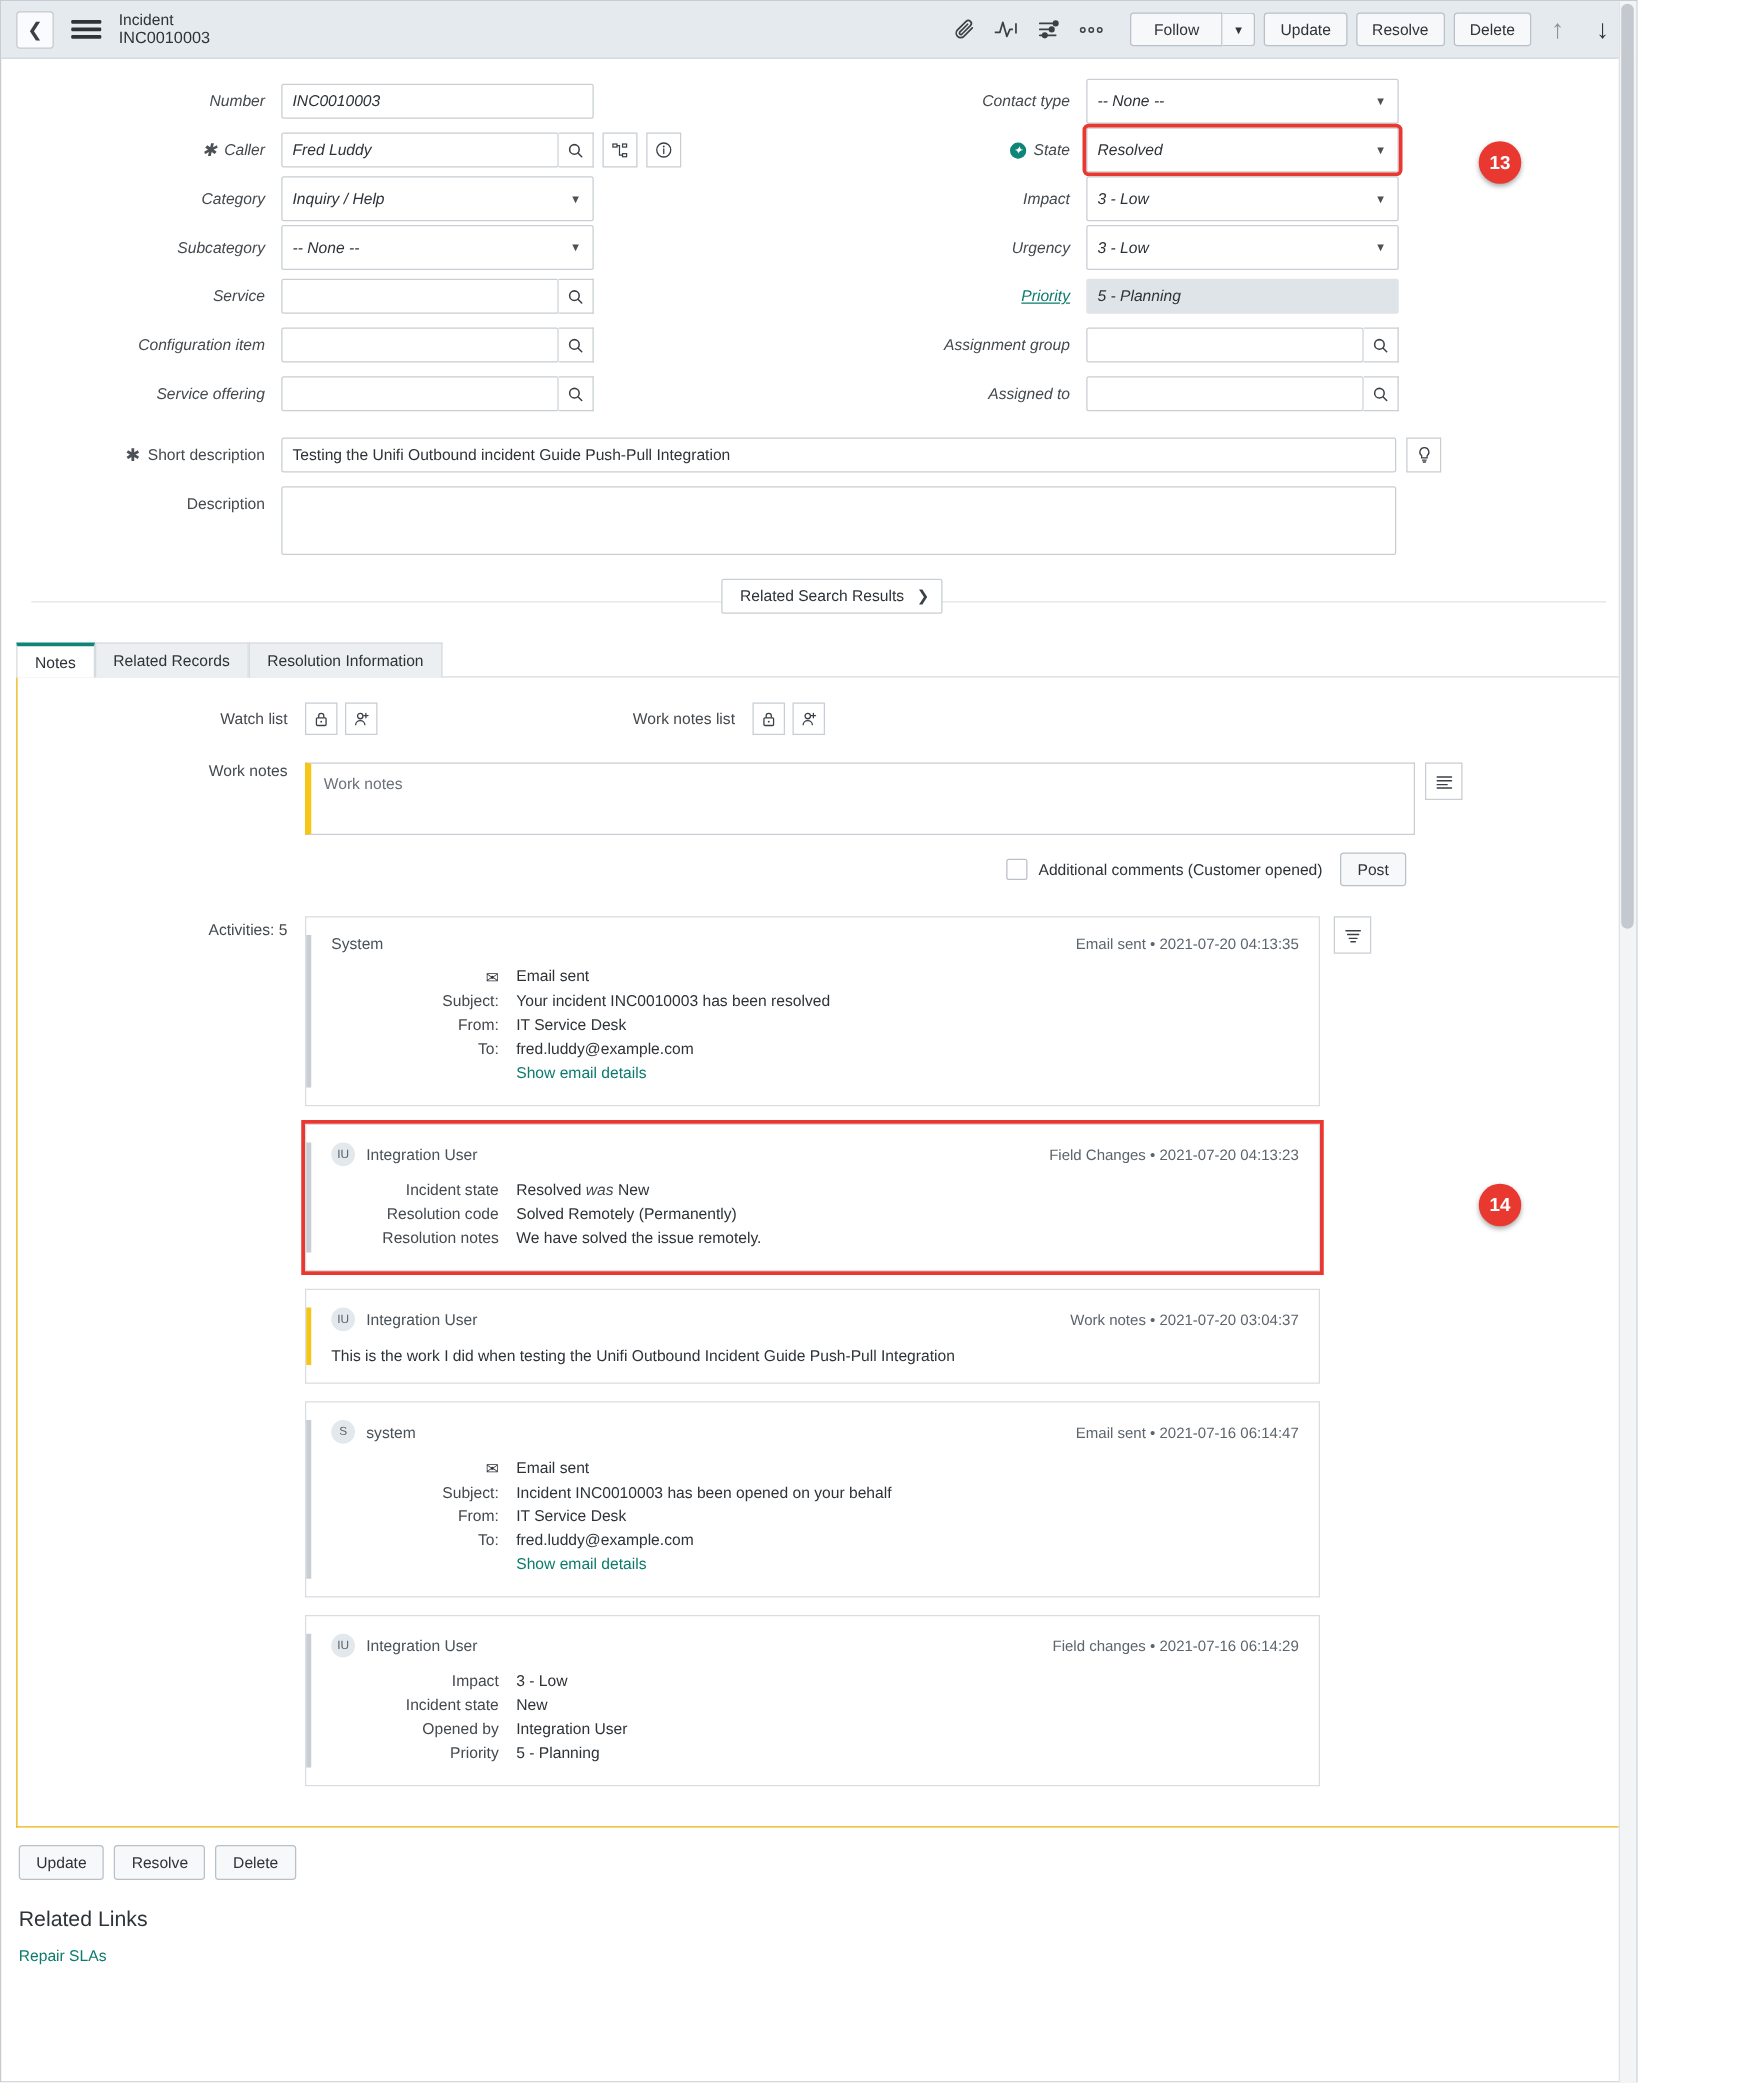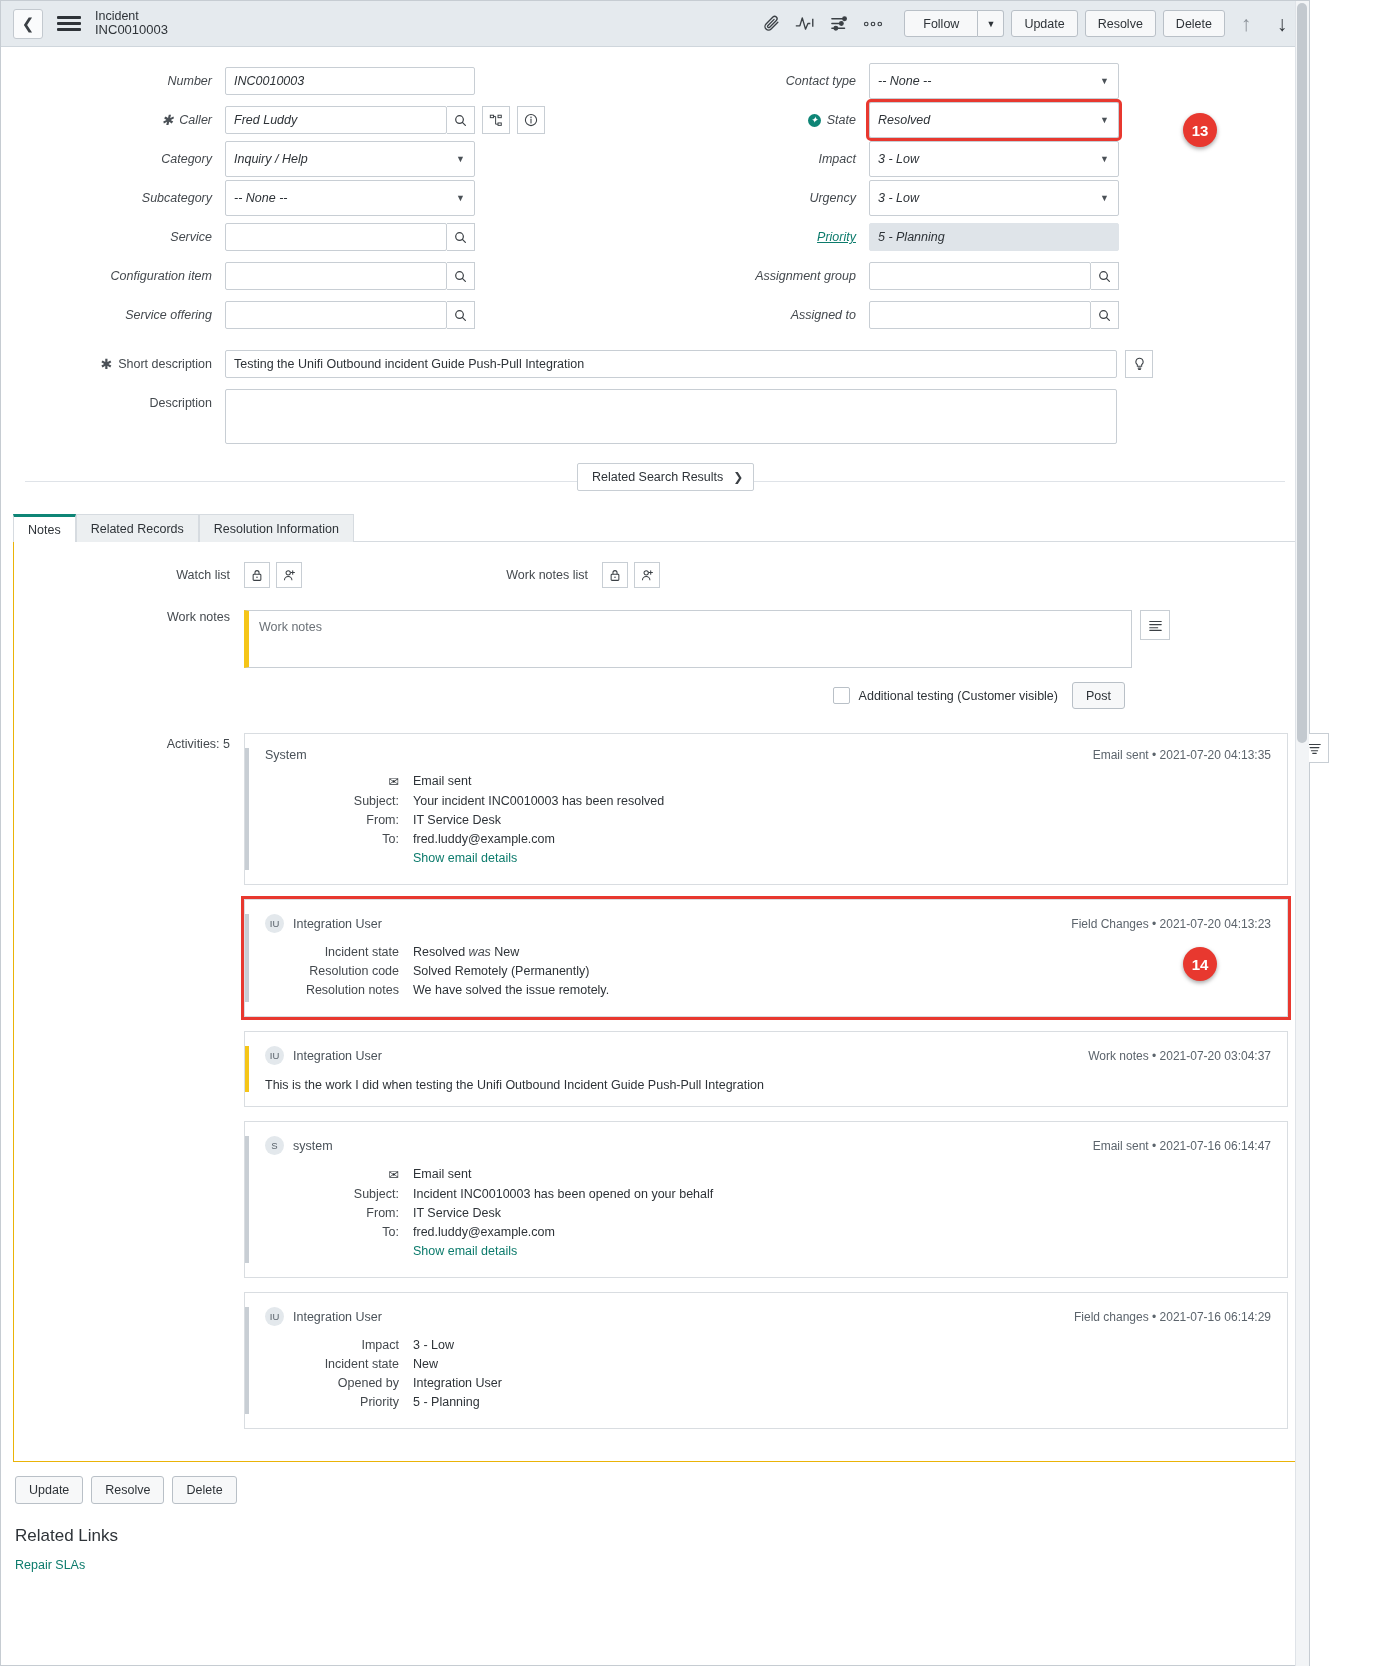--- a/index.html
+++ b/index.html
@@ -173,21 +173,21 @@
   .ac-label { font-size: 12.5px; color: #2e3338; margin-left: 9px; }
   .post-btn {
     height: 27px; padding: 0 13px; margin-left: 14px; border: 1px solid #b9c0c7;
     border-radius: 3px; background: #f7f8f9; font-size: 12.5px; cursor: pointer;
     display: flex; align-items: center;
   }
 
   
   .act-wrap { display: flex; align-items: flex-start; margin-top: 24px; }
   .act-label { width: 230px; text-align: right; padding-right: 14px; font-size: 12.5px; color: #44494e; padding-top: 4px; }
-  .act-list { width: 1044px; position: relative; }
+  .act-list { width: 812px; position: relative; }
   .filter-btn {
     position: absolute; right: -41px; top: 0; width: 30px; height: 30px;
     border: 1px solid #c8ced4; background: #fff; display: flex;
     align-items: center; justify-content: center; cursor: pointer;
   }
 
   .act-card {
     border: 1px solid #d9dde1; background: #fff; margin-bottom: 14px;
     padding: 14px 16px 14px 0; position: relative; display: flex;
   }
@@ -561,21 +561,21 @@
         </div>
         <div class="wn-toolbtn">
           <svg width="15" height="13" viewBox="0 0 17 14" fill="none" stroke="#3b4045" stroke-width="1.3" stroke-linecap="round">
             <path d="M2 2.5h13M2 6h13M2 9.5h9M2 12.5h13"></path>
           </svg>
         </div>
       </div>
 
       <div class="ac-row">
         <div class="checkbox"></div>
-        <div class="ac-label">Additional testing (Customer visible)</div>
+        <div class="ac-label">Additional comments (Customer opened)</div>
         <div class="post-btn">Post</div>
       </div>
 
       <div class="act-wrap">
         <div class="act-label">Activities: 5</div>
         <div class="act-list">
           <div class="filter-btn">
             <svg width="15" height="13" viewBox="0 0 17 14" fill="none" stroke="#3b4045" stroke-width="1.3" stroke-linecap="round">
               <path d="M2 2.5h13M3.5 6h10M5 9.5h7M6.5 12.5h4"></path>
             </svg>

